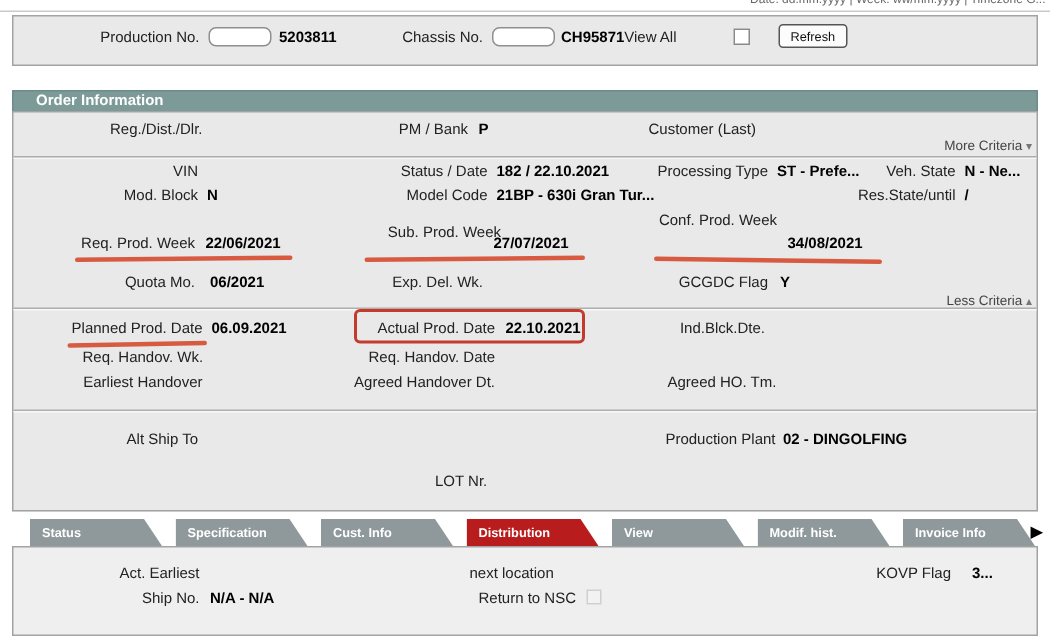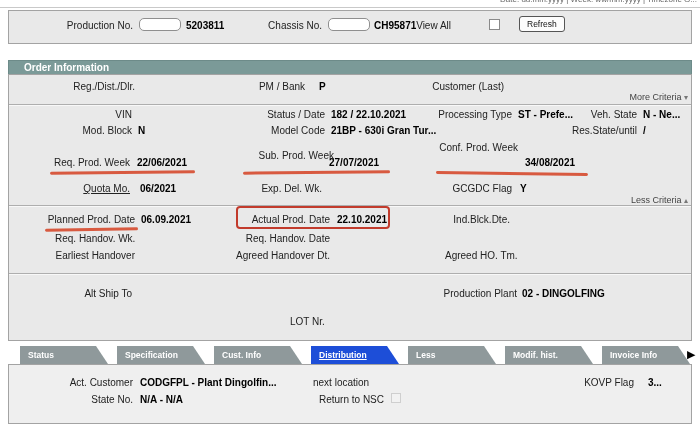--- a/index.html
+++ b/index.html
@@ -16,21 +16,21 @@
   .checkbox { position:absolute; width:11px; height:11px; background:#fff; border:1px solid #8a8a8a; }
   .checkbox.light { border-color:#cfcfcf; background:#f2f2f2; width:10px; height:10px; }
   .btn { position:absolute; font-size:8.5px; color:#111; background:#fcfcfc; border:1px solid #555; border-radius:3px; padding:2px 7px; cursor:pointer; }
   .sec-header { position:absolute; left:8px; top:60px; width:684px; height:28px; background:#7b9a98; color:#fff; font-size:10px; font-weight:bold; line-height:14px; padding-left:15px; border:1px solid #6d8b89; }
   .criteria { position:absolute; font-size:9px; color:#444; cursor:pointer; white-space:nowrap; }
   .criteria .arr { font-size:8px; color:#777; }
   .redline { position:absolute; height:3px; background:#d64a2e; border-radius:2px; opacity:.9; }
   .redbox { position:absolute; left:236px; top:206px; width:154px; height:23px; border:2px solid #c23b2c; border-radius:4px; }
   .tabbar { position:absolute; left:8px; top:346px; width:684px; height:18px; }
   .tab { position:absolute; top:0; height:18px; width:88px; color:#fff; font-size:8.5px; font-weight:bold; line-height:18px; padding-left:8px; background:#8f999b; clip-path:polygon(0 0, calc(100% - 12px) 0, 100% 100%, 0 100%); cursor:pointer; white-space:nowrap; overflow:hidden; }
-  .tab.active { background:#1d4ed8;text-decoration:underline; }
+  .tab.active { background:#b91c1c; }
   .overflow-arrow { position:absolute; left:687px; top:348px; font-size:11px; color:#000; cursor:pointer; }
   .ulink { text-decoration:underline; }
   .watermark { position:absolute; right:6px; top:398px; font-size:15px; font-weight:bold; color:#dadada; letter-spacing:1px; }
 </style>
 </head>
 <body>
 
 <div class="screen">
 
   <div class="clipnote">Date: dd.mm.yyyy | Week: ww/mm.yyyy | Timezone G...</div>
@@ -50,21 +50,21 @@
 
   <div class="sec-header">Order Information</div>
 
   <div class="panel" style="left:8px; top:74px; width:684px; height:267px;">
     <div class="divider" style="top:29px;"></div>
     <div class="divider" style="top:130px;"></div>
     <div class="divider" style="top:198px;"></div>
   </div>
 
   <span class="lb" style="left:55px; top:81px; width:80px;">Reg./Dist./Dlr.</span>
-  <span class="lb" style="left:252px; top:81px; width:60px;text-align:center;">PM / Bank</span>
+  <span class="lb" style="left:252px; top:81px; width:60px;">PM / Bank</span>
   <span class="vl" style="left:319px; top:81px;">P</span>
   <span class="lb" style="left:424px; top:81px; width:80px;">Customer (Last)</span>
   <div class="criteria" style="right:12px; top:92px;"><span>More Criteria</span> <span class="arr">▾</span></div>
 
   <span class="lb" style="left:72px; top:109px; width:60px;">VIN</span>
   <span class="lb" style="left:245px; top:109px; width:80px;">Status / Date</span>
   <span class="vl" style="left:331px; top:109px;">182 / 22.10.2021</span>
   <span class="lb" style="left:432px; top:109px; width:80px;">Processing Type</span>
   <span class="vl" style="left:518px; top:109px;">ST - Prefe...</span>
   <span class="lb" style="left:577px; top:109px; width:60px;">Veh. State</span>
@@ -80,21 +80,21 @@
   <span class="lb" style="left:50px; top:157px; width:80px;">Req. Prod. Week</span>
   <span class="vl" style="left:137px; top:157px;">22/06/2021</span>
   <span class="lb" style="left:242px; top:150px; width:80px;margin-left:12px;">Sub. Prod. Week</span>
   <span class="vl" style="left:329px; top:157px;">27/07/2021</span>
   <span class="lb" style="left:433px; top:142px; width:85px;">Conf. Prod. Week</span>
   <span class="vl" style="left:525px; top:157px;">34/08/2021</span>
   <div class="redline" style="left:50px; top:171px; width:145px; transform:rotate(-0.6deg);"></div>
   <div class="redline" style="left:243px; top:171px; width:147px; transform:rotate(-0.5deg);"></div>
   <div class="redline" style="left:436px; top:172px; width:152px; transform:rotate(0.8deg);"></div>
 
-  <span class="lb" style="left:60px; top:183px; width:70px;text-decoration:underline;">Quota Mo.</span>
+  <span class="lb" style="left:60px; top:183px; width:70px;">Quota Mo.</span>
   <span class="vl" style="left:140px; top:183px;">06/2021</span>
   <span class="lb" style="left:252px; top:183px; width:70px;">Exp. Del. Wk.</span>
   <span class="lb" style="left:442px; top:183px; width:70px;">GCGDC Flag</span>
   <span class="vl" style="left:520px; top:183px;">Y</span>
   <div class="criteria" style="right:12px; top:195px;"><span>Less Criteria</span> <span class="arr">▴</span></div>
 
   <div class="redbox"></div>
   <span class="lb" style="left:45px; top:214px; width:90px;">Planned Prod. Date</span>
   <span class="vl" style="left:141px; top:214px;">06.09.2021</span>
   <div class="redline" style="left:45px; top:228px; width:93px; transform:rotate(-1deg);"></div>
@@ -111,31 +111,30 @@
   <span class="lb" style="left:72px; top:288px; width:60px;">Alt Ship To</span>
   <span class="lb" style="left:437px; top:288px; width:80px;">Production Plant</span>
   <span class="vl" style="left:522px; top:288px;">02 - DINGOLFING</span>
   <span class="lb" style="left:290px; top:316px; width:40px; text-align:left;">LOT Nr.</span>
 
   <div class="tabbar">
     <div class="tab" style="left:12px;">Status</div>
     <div class="tab" style="left:206px;">Cust. Info</div>
     <div class="tab" style="left:109px;">Specification</div>
     <div class="tab active" style="left:303px;">Distribution</div>
-    <div class="tab" style="left:400px;">Less</div>
+    <div class="tab" style="left:400px;">View</div>
     <div class="tab" style="left:497px;">Modif. hist.</div>
     <div class="tab" style="left:594px;">Invoice Info</div>
   </div>
   <span class="overflow-arrow">▶</span>
 
   <div class="panel" style="left:8px; top:364px; width:684px; height:60px; background:#efefef;"></div>
-  <span class="lb" style="left:33px; top:377px; width:100px;">Act. Customer</span>
-  <span class="vl" style="left:140px; top:377px;">CODGFPL - Plant Dingolfin...</span>
+  <span class="lb" style="left:33px; top:377px; width:100px;">Act. Earliest</span>
   <span class="lb" style="left:313px; top:377px; width:70px; text-align:left;">next location</span>
   <span class="lb" style="left:560px; top:377px; width:74px;">KOVP Flag</span>
   <span class="vl" style="left:648px; top:377px;">3...</span>
-  <span class="lb" style="left:53px; top:394px; width:80px;">State No.</span>
+  <span class="lb" style="left:53px; top:394px; width:80px;">Ship No.</span>
   <span class="vl" style="left:140px; top:394px;">N/A - N/A</span>
   <span class="lb" style="left:304px; top:394px; width:80px;">Return to NSC</span>
   <span class="checkbox light" style="left:391px; top:393px;"></span>
 
 
 </div>
 
 </body></html>

